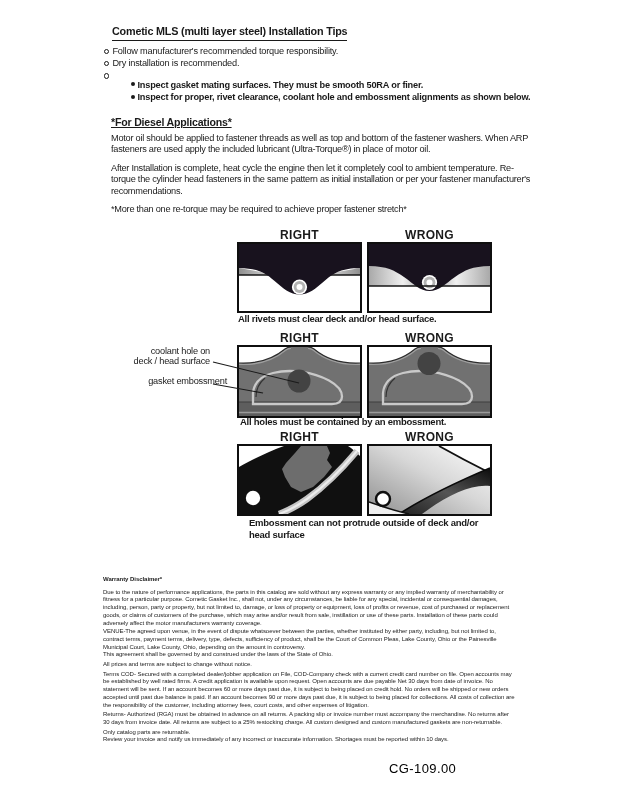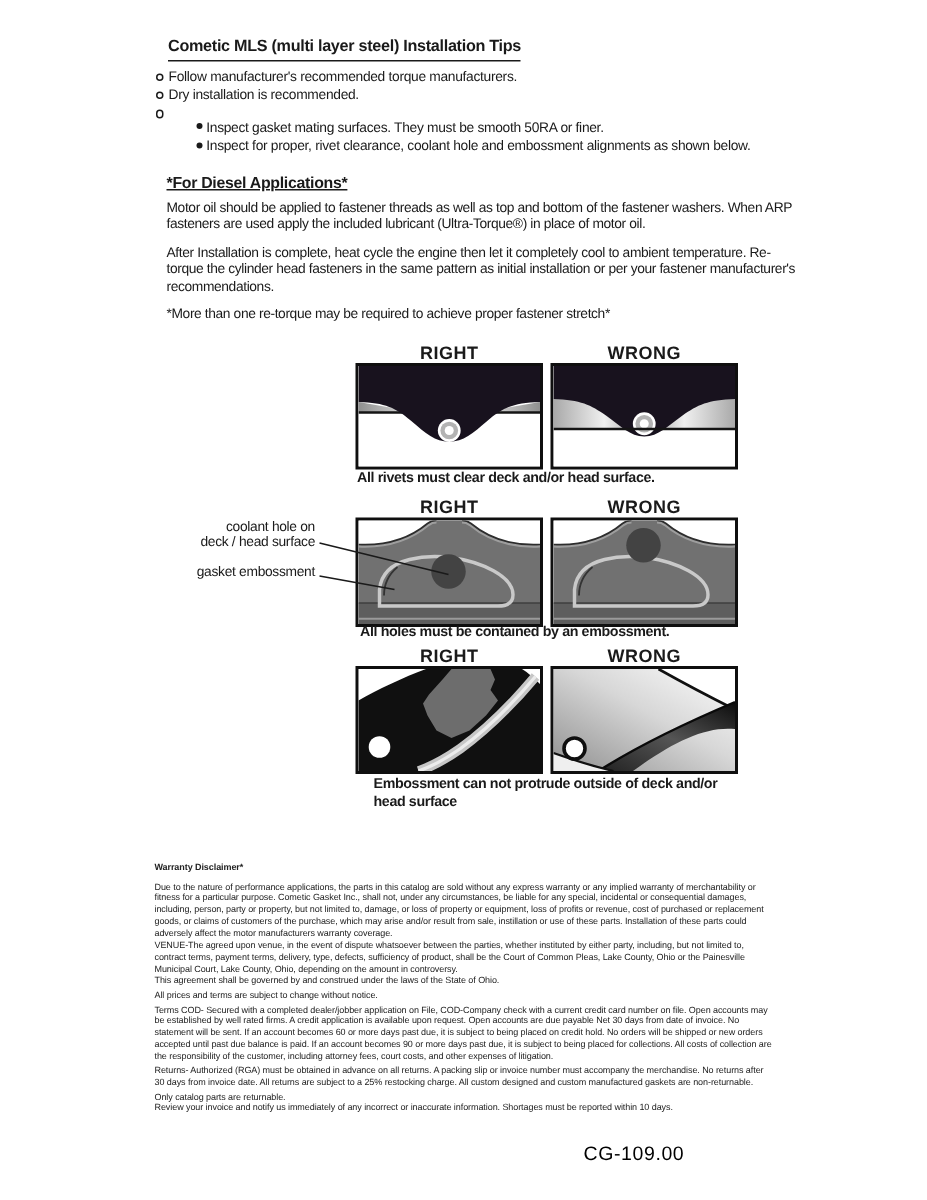--- a/index.html
+++ b/index.html
@@ -14,39 +14,39 @@
   
   .title{
     left:112px; top:25px; font-size:10.8px; font-weight:bold; letter-spacing:-0.2px;
     border-bottom:1.6px solid #1a1a1a; padding-bottom:2.5px; white-space:nowrap;
   }
   .bullets{left:104px; top:45px; font-size:9.2px; letter-spacing:-0.2px; line-height:12.2px; width:440px;}
   .b{display:flex; align-items:flex-start;}
   .b .txt{white-space:nowrap;}
   .dot-o{flex:none; width:3.4px; height:3.4px; border:1px solid #1a1a1a; border-radius:50%; margin:3.8px 3px 0 0;}
   .dot-f{flex:none; width:4px; height:4px; background:#1a1a1a; border-radius:50%; margin:3.8px 2.5px 0 0;}
-  .sub{margin-left:27px;}
+  .sub{margin-left:27px;font-weight:bold;}
 
   .h2{left:111px; top:116px; font-size:10.6px; font-weight:bold; letter-spacing:-0.2px;text-decoration:underline;}
   .para{left:111px; width:424px; font-size:9.2px; letter-spacing:-0.25px; line-height:11.3px;}
   .p1{top:133px;} .p2{top:163px;} .p3{top:204px;}
 
   
   .dlabel{width:121px; text-align:center; font-size:12px; font-weight:600; letter-spacing:0.3px;}
   .lab-l{left:239px;} .lab-r{left:369px;}
   .d1 .dlabel{top:228px;} .d2 .dlabel{top:331px;} .d3 .dlabel{top:430px;}
   .panel{border:2px solid #0f0f0f; background:#fff; line-height:0;}
   .pan-l{left:237px;} .pan-r{left:367px;}
   .d1 .panel{top:242px;} .d2 .panel{top:345px;} .d3 .panel{top:444px;}
   .caption{font-size:9.5px; font-weight:bold; letter-spacing:-0.25px; line-height:11.5px; white-space:nowrap;}
   .cap1{left:238px; top:313px;} .cap2{left:240px; top:416px;} .cap3{left:238px; top:517px; white-space:normal; width:240px;margin-left:11px;}
 
   .sidelabel{font-size:9.2px; letter-spacing:-0.2px; text-align:right; line-height:10.4px;}
   .sl1{left:100px; top:346px; width:110px;}
-  .sl2{left:95px;  top:376px; width:115px;}
+  .sl2{left:112px;  top:376px; width:115px;}
   .leader{left:208px; top:352px; z-index:5;}
 
   
   .fineprint{left:103px; top:576px; width:414px; font-size:6px; line-height:7.7px; letter-spacing:-0.05px; color:#222;}
   .fineprint .fphead{font-weight:bold; margin:0 0 5px 0;}
   .fineprint p{margin:0 0 2px 0;}
   .fineprint p.mb0{margin-bottom:0;}
   .fineprint p.mb1{margin-bottom:1px;}
 
   .pagenum{left:389px; top:761px; font-size:13px; letter-spacing:0.4px; color:#000000;}
@@ -54,21 +54,21 @@
 </head>
 <body>
 
 <div class="page">
 
   <div class="abs title">Cometic MLS (multi layer steel) Installation Tips</div>
 
   <div class="abs bullets">
     <div class="b">
       <span class="dot-o"></span>
-      <span class="txt">Follow manufacturer's recommended torque manufacturers.</span>
+      <span class="txt">Follow manufacturer's recommended torque responsibility.</span>
     </div>
     <div class="b">
       <span class="dot-o"></span>
       <span class="txt">Dry installation is recommended.</span>
     </div>
     <div class="b">
       <span class="dot-o"></span>
     </div>
     <div class="b sub">
       <span class="dot-f"></span>

